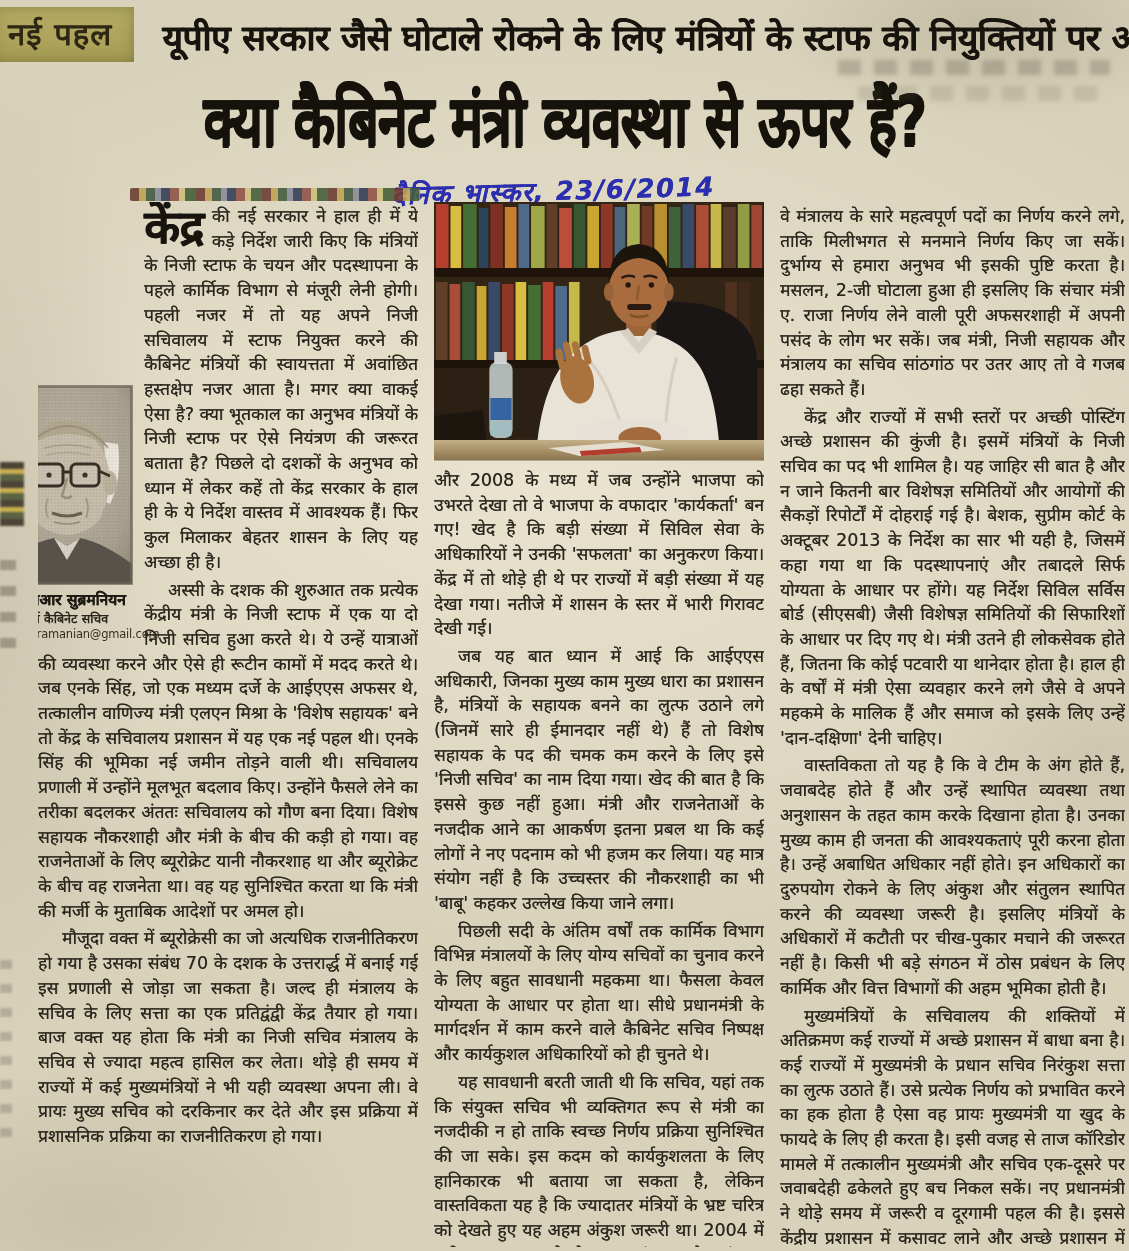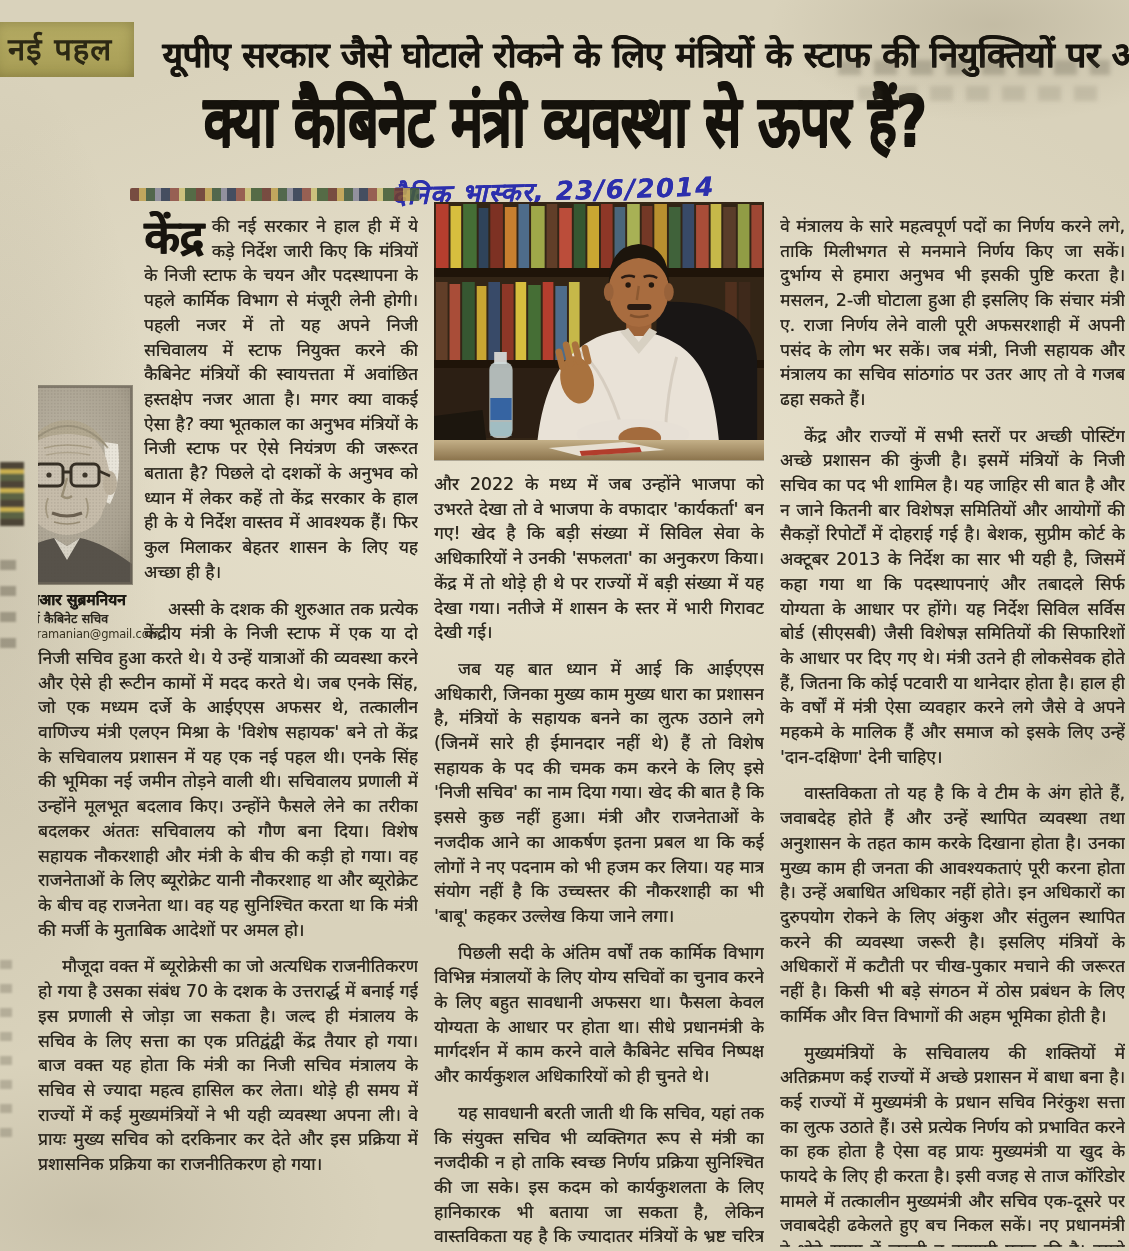--- a/index.html
+++ b/index.html
@@ -9,21 +9,21 @@
       radial-gradient(ellipse 320px 140px at 88% 2%, rgba(118,108,82,.22), transparent 70%),
       radial-gradient(ellipse 420px 220px at 8% 97%, rgba(122,112,88,.16), transparent 70%),
       radial-gradient(ellipse 220px 700px at 0% 45%, rgba(108,98,78,.14), transparent 72%),
       radial-gradient(ellipse 260px 160px at 97% 60%, rgba(120,110,85,.12), transparent 70%),
       radial-gradient(ellipse 950px 560px at 48% 38%, #e9e3cf, #d9d2bb 82%);
     background-color:#dcd5c0;
     font-family:"DejaVu Sans", sans-serif;
     color:#27231c;
   }
   
-  .kicker-row{position:absolute;top:22px;left:0;width:1129px;display:flex;align-items:flex-end;gap:28px;}
+  .kicker-row{position:absolute;top:7px;left:0;width:1129px;display:flex;align-items:center;gap:28px;}
   .kicker-label{
     flex:0 0 auto;margin-left:-6px;padding:5px 22px 8px 14px;
     background:linear-gradient(180deg,#b6ac64,#a79d55);
     box-shadow:inset 0 0 14px rgba(60,55,20,.35);
     font-size:31px;font-weight:bold;color:#2c2814;letter-spacing:1px;white-space:nowrap;
   }
   .kicker-headline{
     padding-top:4px;font-size:35px;font-weight:bold;color:#17140e;
     letter-spacing:-.3px;white-space:nowrap;text-shadow:.6px 0 0 #17140e;
   }
@@ -58,21 +58,21 @@
     background:repeating-linear-gradient(180deg,#3a3426 0 10px,transparent 10px 26px);}
   .edge-frag.f3{top:960px;left:0;width:12px;height:180px;opacity:.22;
     background:repeating-linear-gradient(180deg,#3a3426 0 9px,transparent 9px 24px);}
   
   .article{position:absolute;top:202px;left:38px;width:1087px;height:1045px;display:flex;gap:16px;}
   .col{overflow:hidden;height:100%;}
   .col1{width:380px;}
   .col2{width:330px;}
   .col3{width:345px;}
   .para{
-    margin:12px 0 3px 0;font-size:17.4px;line-height:1.42;text-align:justify;
+    margin:2px 0 3px 0;font-size:17.4px;line-height:1.42;text-align:justify;
     text-indent:24px;color:#28241b;text-shadow:.35px 0 0 rgba(40,36,27,.65);
   }
   .para.noindent{text-indent:0;}
   .dropcap{
     float:left;font-size:46px;line-height:.85;font-weight:bold;
     padding:4px 8px 0 0;color:#17140e;text-shadow:1px 0 0 #17140e;
   }
   .pen{
     text-decoration-color:rgba(47,54,178,.85);
     text-decoration-thickness:1.8px;
@@ -275,23 +275,23 @@
           </g>
 
           <path d="M0,214 L50,208 L54,240 L0,246 Z" fill="#13100c"></path>
 
           <rect x="0" y="238" width="340" height="20" fill="url(#deskg)"></rect>
           <polygon points="118,246 196,240 238,248 150,254" fill="#e8e4da"></polygon>
           <polygon points="150,249 212,245 214,250 152,254" fill="#b2392c"></polygon>
           <rect width="340" height="258" fill="#c08a3a" opacity=".05"></rect>
         </svg>
       </figure>
-    <p class="para noindent"><span>और 2022 के मध्य में जब उन्होंने भाजपा को उभरते देखा तो वे भाजपा के वफादार 'कार्यकर्ता' बन गए! खेद है कि बड़ी संख्या में सिविल सेवा के अधिकारियों ने उनकी 'सफलता' का अनुकरण किया। केंद्र में तो थोड़े ही थे पर राज्यों में बड़ी संख्या में यह देखा गया। </span><span class="pen">नतीजे में शासन के स्तर में भारी गिरावट देखी गई। </span></p>
+    <p class="para noindent"><span>और 2008 के मध्य में जब उन्होंने भाजपा को उभरते देखा तो वे भाजपा के वफादार 'कार्यकर्ता' बन गए! खेद है कि बड़ी संख्या में सिविल सेवा के अधिकारियों ने उनकी 'सफलता' का अनुकरण किया। केंद्र में तो थोड़े ही थे पर राज्यों में बड़ी संख्या में यह देखा गया। </span><span class="pen">नतीजे में शासन के स्तर में भारी गिरावट देखी गई। </span></p>
         <p class="para"><span>जब यह बात ध्यान में आई कि आईएएस अधिकारी, जिनका मुख्य काम मुख्य धारा का प्रशासन है, मंत्रियों के सहायक बनने का लुत्फ उठाने लगे (जिनमें सारे ही ईमानदार नहीं थे) हैं तो </span><span class="pen">विशेष सहायक के पद की चमक कम करने के लिए इसे 'निजी सचिव' का नाम दिया गया। </span><span>खेद की बात है कि इससे कुछ नहीं हुआ। </span><span class="pen">मंत्री और राजनेताओं के नजदीक आने का आकर्षण इतना प्रबल था कि कई लोगों ने नए पदनाम को भी हजम कर लिया। यह मात्र संयोग नहीं है कि उच्चस्तर की नौकरशाही का भी 'बाबू' कहकर उल्लेख किया जाने लगा। </span></p>
-        <p class="para"><span>पिछली सदी के अंतिम वर्षों तक कार्मिक विभाग विभिन्न मंत्रालयों के लिए योग्य सचिवों का चुनाव करने के लिए बहुत सावधानी अफसरा था। फैसला केवल योग्यता के आधार पर होता था। सीधे प्रधानमंत्री के मार्गदर्शन में काम करने वाले कैबिनेट सचिव निष्पक्ष और कार्यकुशल अधिकारियों को ही चुनते थे। </span></p>
+        <p class="para"><span>पिछली सदी के अंतिम वर्षों तक कार्मिक विभाग विभिन्न मंत्रालयों के लिए योग्य सचिवों का चुनाव करने के लिए बहुत सावधानी महकमा था। फैसला केवल योग्यता के आधार पर होता था। सीधे प्रधानमंत्री के मार्गदर्शन में काम करने वाले कैबिनेट सचिव निष्पक्ष और कार्यकुशल अधिकारियों को ही चुनते थे। </span></p>
         <p class="para"><span class="pen">यह सावधानी बरती जाती थी कि सचिव, यहां तक कि संयुक्त सचिव भी व्यक्तिगत रूप से मंत्री का नजदीकी न हो ताकि स्वच्छ निर्णय प्रक्रिया सुनिश्चित की जा सके। इस कदम को कार्यकुशलता के लिए हानिकारक भी बताया जा सकता है, लेकिन वास्तविकता यह है कि ज्यादातर मंत्रियों के भ्रष्ट चरित्र को देखते हुए यह अहम अंकुश जरूरी था। </span><span>2004 में यूपीए सरकार आने के बाद </span><span class="pen">अंकुश और संतुलन स्थापित करने के सारे उपाय हवा हो गए। मंत्री के पास न सिर्फ उसके इशारों पर नाचने वाला एक अफसर होने लगा बल्कि वे निजी सुविधा को ध्यान में रखकर विभागों के सचिव भी चुनने लगे। </span></p>
       </div>
 
     <div class="col col3">
         <p class="para noindent"><span class="pen">वे मंत्रालय के सारे महत्वपूर्ण पदों का निर्णय करने लगे, ताकि मिलीभगत से मनमाने निर्णय किए जा सकें। </span><span>दुर्भाग्य से हमारा अनुभव भी इसकी पुष्टि करता है। मसलन, </span><span class="pen">2-जी घोटाला हुआ ही इसलिए कि संचार मंत्री ए. राजा निर्णय लेने वाली पूरी अफसरशाही में अपनी पसंद के लोग भर सकें। </span><span>जब मंत्री, निजी सहायक और मंत्रालय का </span><span class="pen">सचिव सांठगांठ पर उतर आए तो वे गजब ढहा सकते हैं। </span></p>
         <p class="para"><span>केंद्र और राज्यों में सभी स्तरों पर अच्छी पोस्टिंग अच्छे प्रशासन की कुंजी है। इसमें मंत्रियों के निजी सचिव का पद भी शामिल है। यह जाहिर सी बात है और न जाने कितनी बार विशेषज्ञ समितियों और आयोगों की सैकड़ों रिपोर्टों में दोहराई गई है। बेशक, </span><span class="pen">सुप्रीम कोर्ट के अक्टूबर 2013 के निर्देश का सार भी यही है, जिसमें कहा गया था कि पदस्थापनाएं और तबादले सिर्फ योग्यता के आधार पर होंगे। </span><span>यह निर्देश सिविल सर्विस बोर्ड (सीएसबी) जैसी विशेषज्ञ समितियों की सिफारिशों के आधार पर दिए गए थे। </span><span class="pen">मंत्री उतने ही लोकसेवक होते हैं, जितना कि कोई पटवारी या थानेदार होता है। हाल ही के वर्षों में मंत्री ऐसा व्यवहार करने लगे जैसे वे अपने महकमे के मालिक हैं और समाज को इसके लिए उन्हें 'दान-दक्षिणा' देनी चाहिए। </span></p>
         <p class="para"><span>वास्तविकता तो यह है कि वे टीम के अंग होते हैं, जवाबदेह होते हैं और उन्हें स्थापित व्यवस्था तथा अनुशासन के तहत काम करके दिखाना होता है। उनका मुख्य काम ही जनता की आवश्यकताएं पूरी करना होता है। उन्हें अबाधित अधिकार नहीं होते। </span><span class="pen">इन अधिकारों का दुरुपयोग रोकने के लिए अंकुश और संतुलन स्थापित करने की व्यवस्था जरूरी है। इसलिए मंत्रियों के अधिकारों में कटौती पर चीख-पुकार मचाने की जरूरत नहीं है। किसी भी बड़े संगठन में ठोस प्रबंधन के लिए कार्मिक और वित्त विभागों की अहम भूमिका होती है। </span></p>
         <p class="para"><span>मुख्यमंत्रियों के सचिवालय की शक्तियों में अतिक्रमण कई राज्यों में अच्छे प्रशासन में बाधा बना है। कई राज्यों में मुख्यमंत्री के प्रधान सचिव निरंकुश सत्ता का लुत्फ उठाते हैं। उसे प्रत्येक निर्णय को प्रभावित करने का हक होता है ऐसा वह प्रायः मुख्यमंत्री या खुद के फायदे के लिए ही करता है। इसी वजह से ताज कॉरिडोर मामले में तत्कालीन मुख्यमंत्री और सचिव एक-दूसरे पर जवाबदेही ढकेलते हुए बच निकल सकें। </span><span class="pen">नए प्रधानमंत्री ने थोड़े समय में जरूरी व दूरगामी पहल की है। इससे केंद्रीय प्रशासन में कसावट लाने और अच्छे प्रशासन में मदद मिल सकती है। </span></p>
       </div>
   </div>

